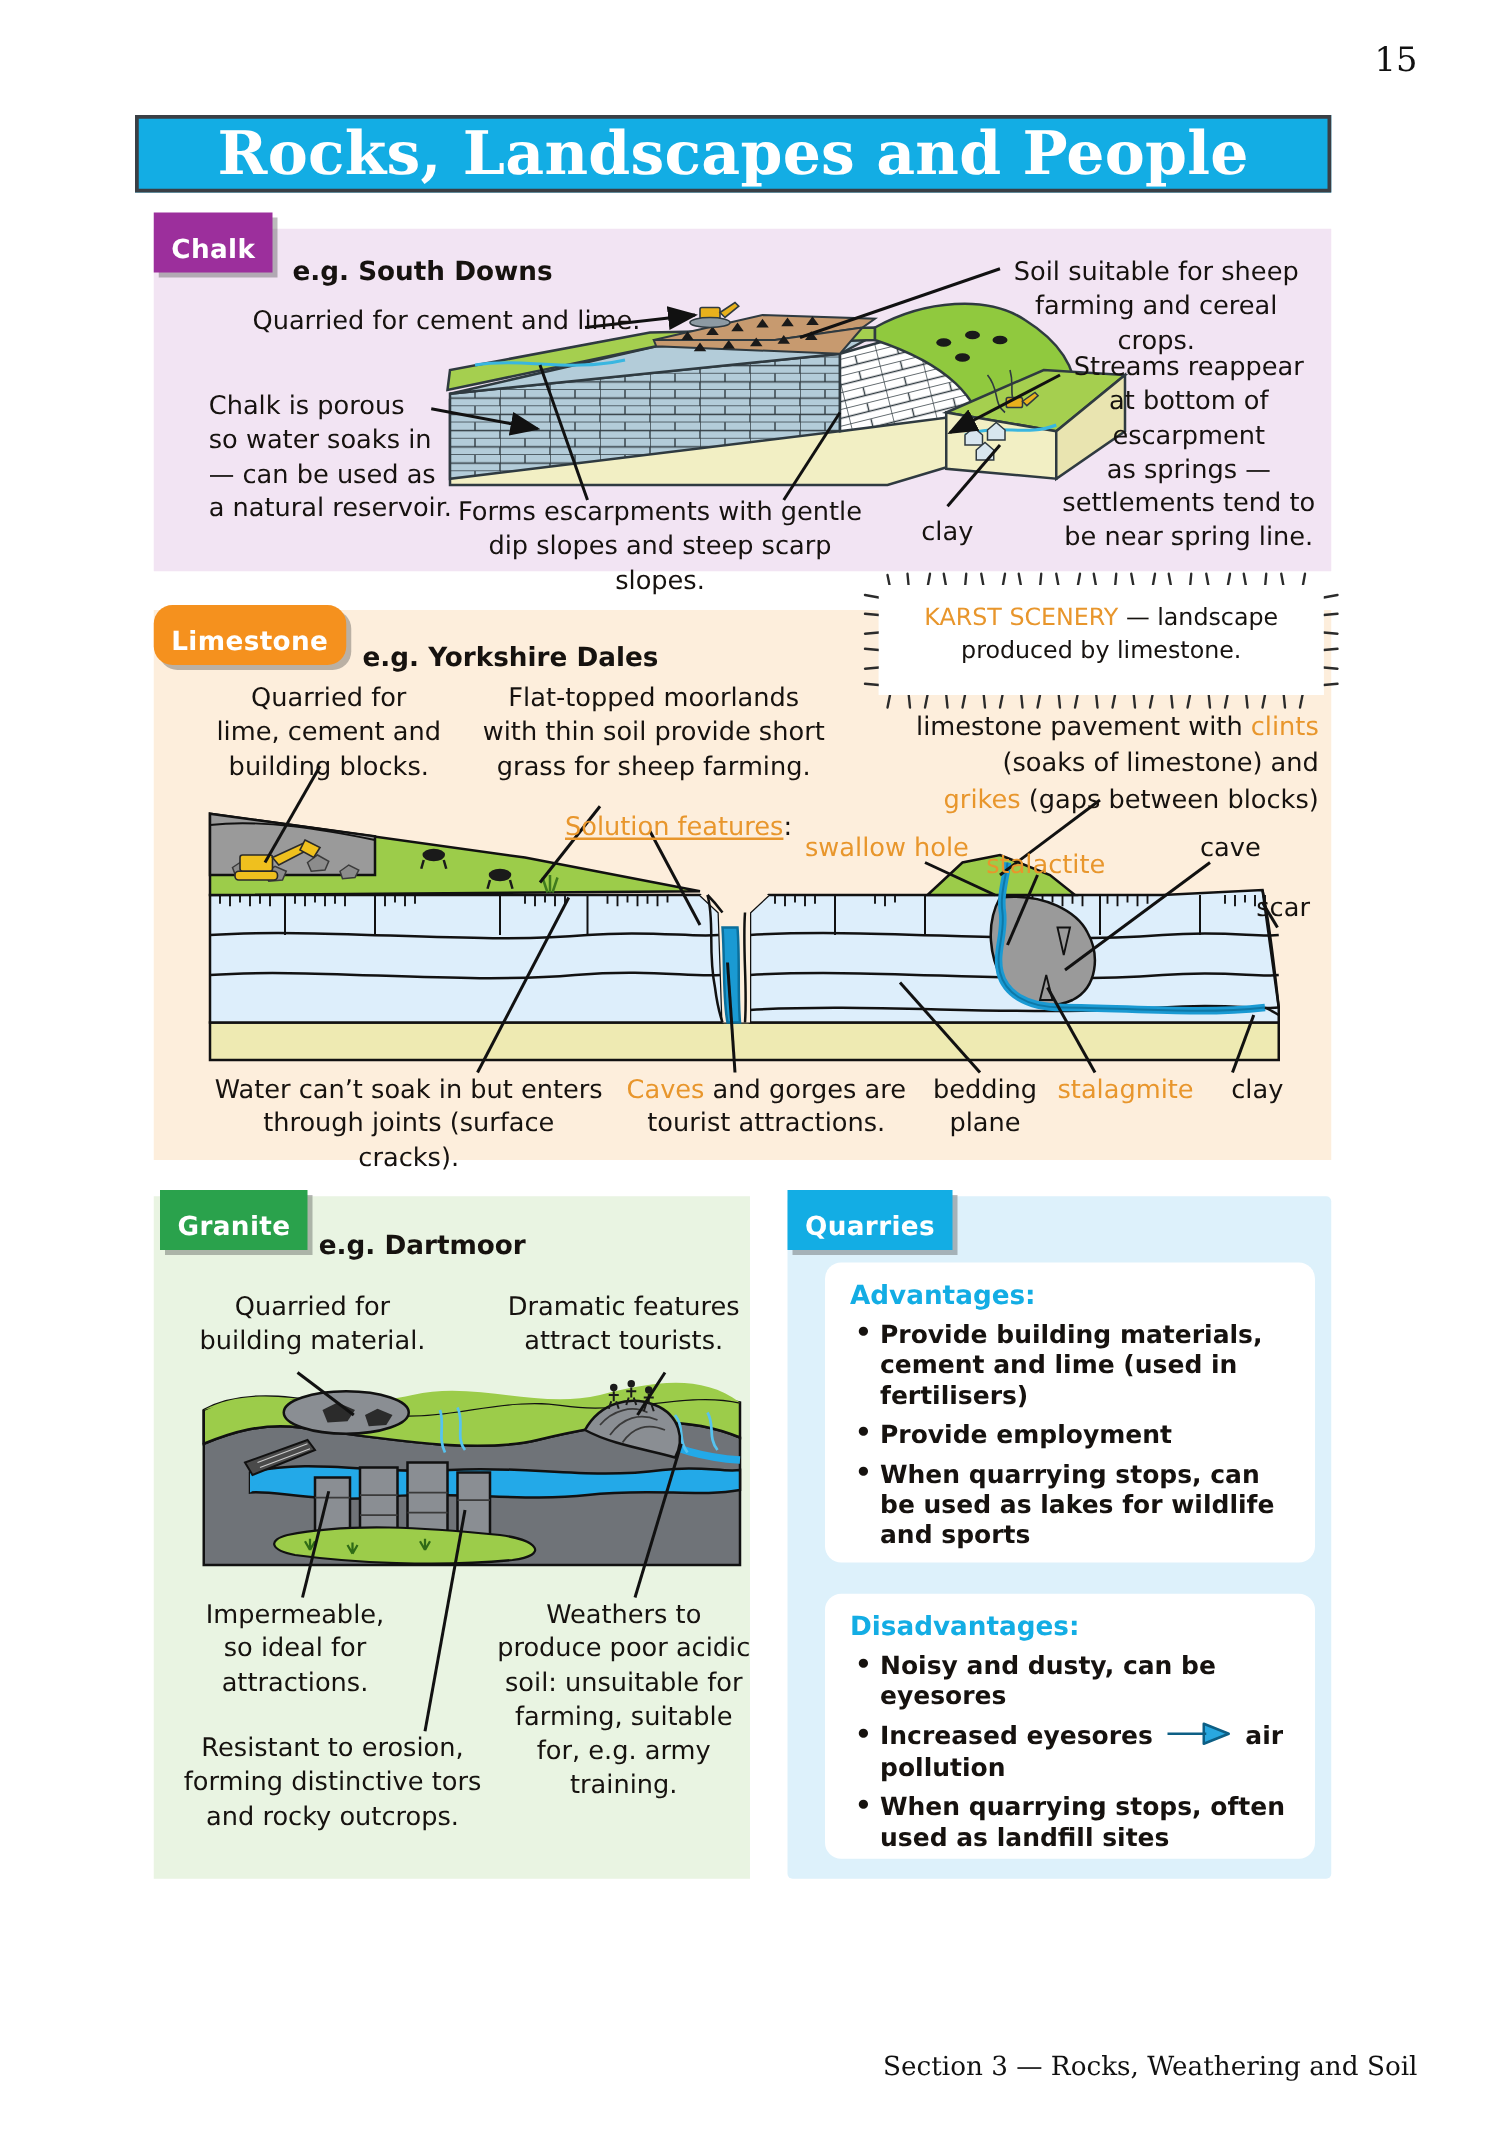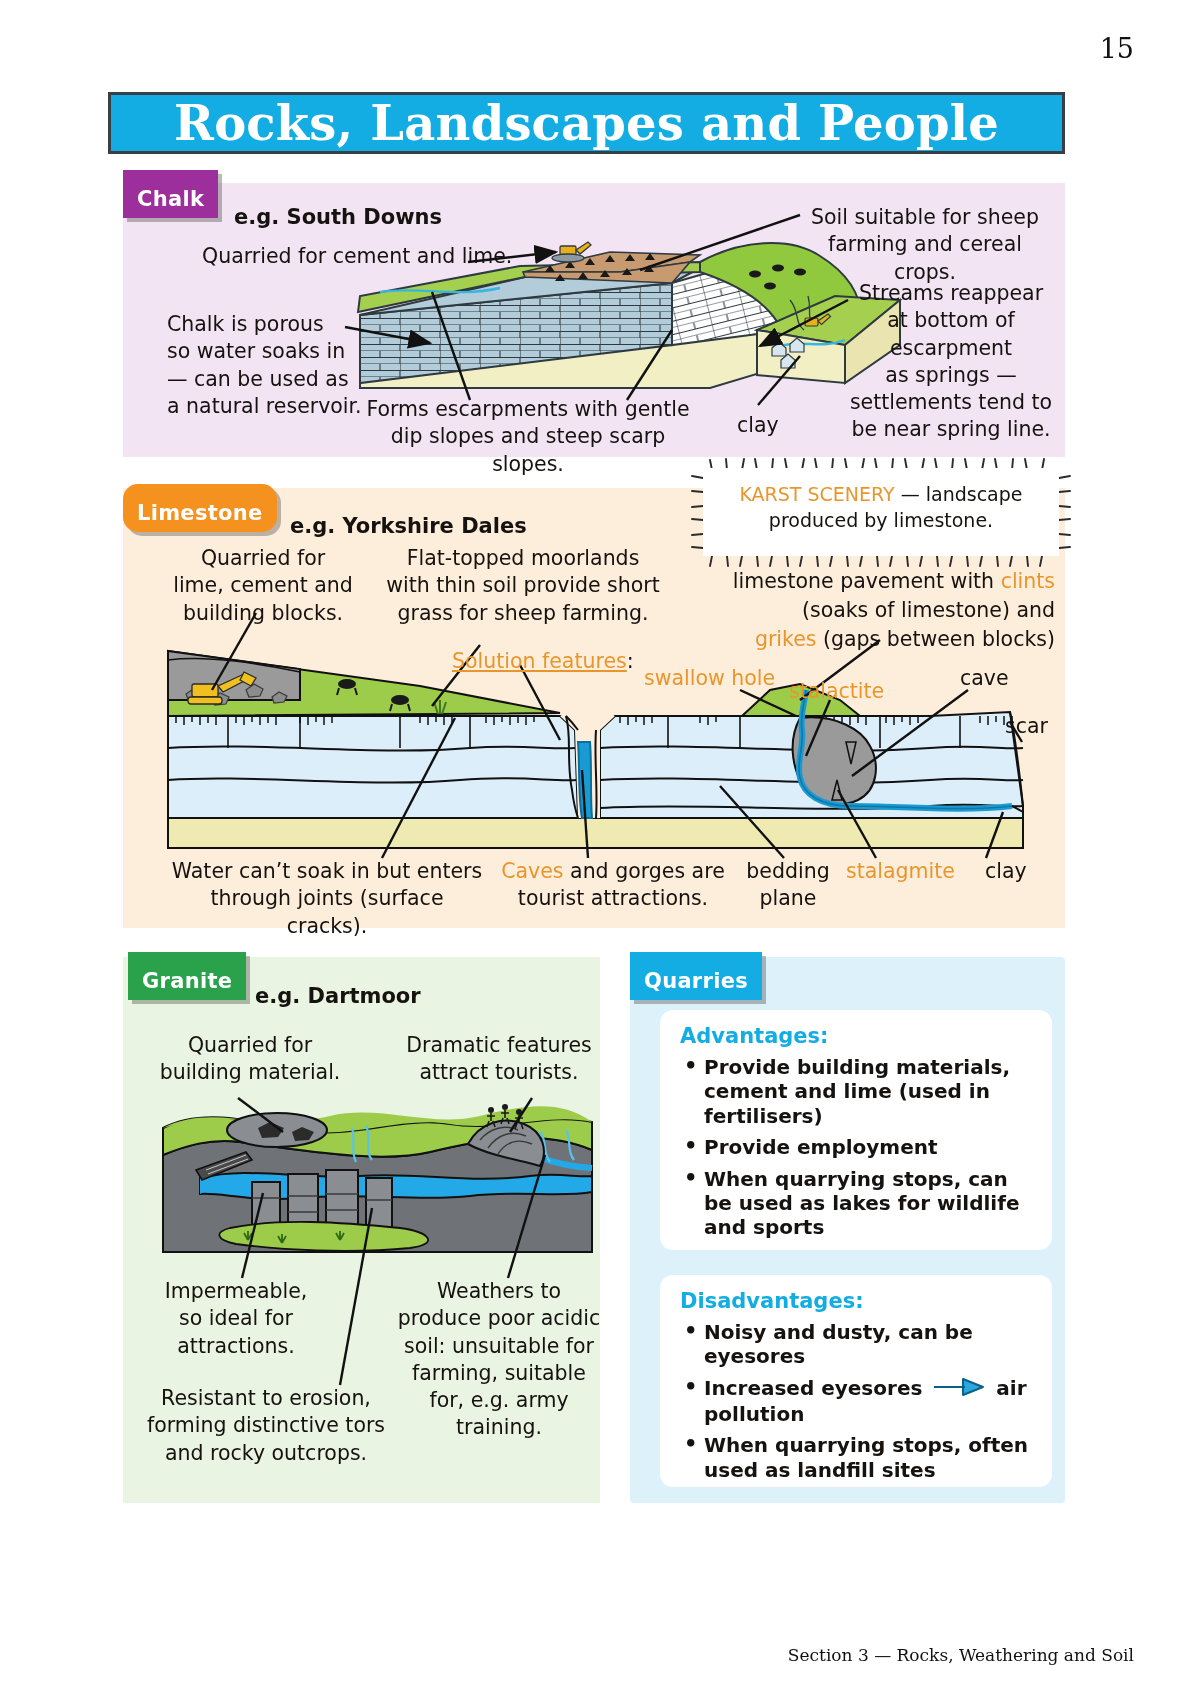--- a/index.html
+++ b/index.html
@@ -81,21 +81,21 @@
     font-weight:bold;font-size:20px;line-height:1.22;color:#16120f;
     font-family:"DejaVu Sans","Liberation Sans",sans-serif;
   }
   .qlist li:last-child{margin-bottom:0;}
   .qlist li::before{content:"•";position:absolute;left:6px;top:-1px;font-size:21px;}
   .arrow-inline{display:inline-block;vertical-align:middle;margin:0 4px;}
 
   
   .footer{
     position:absolute;right:66px;bottom:38px;
-    font-family:"DejaVu Serif","Liberation Serif",serif;font-size:17px;color:#111;
+    font-family:"DejaVu Serif","Liberation Serif",serif;font-size:21px;color:#111;
   }
 </style>
 </head>
 <body>
 
 <div class="page">
 
   <div class="pageno">15</div>
 
   <div class="banner">

